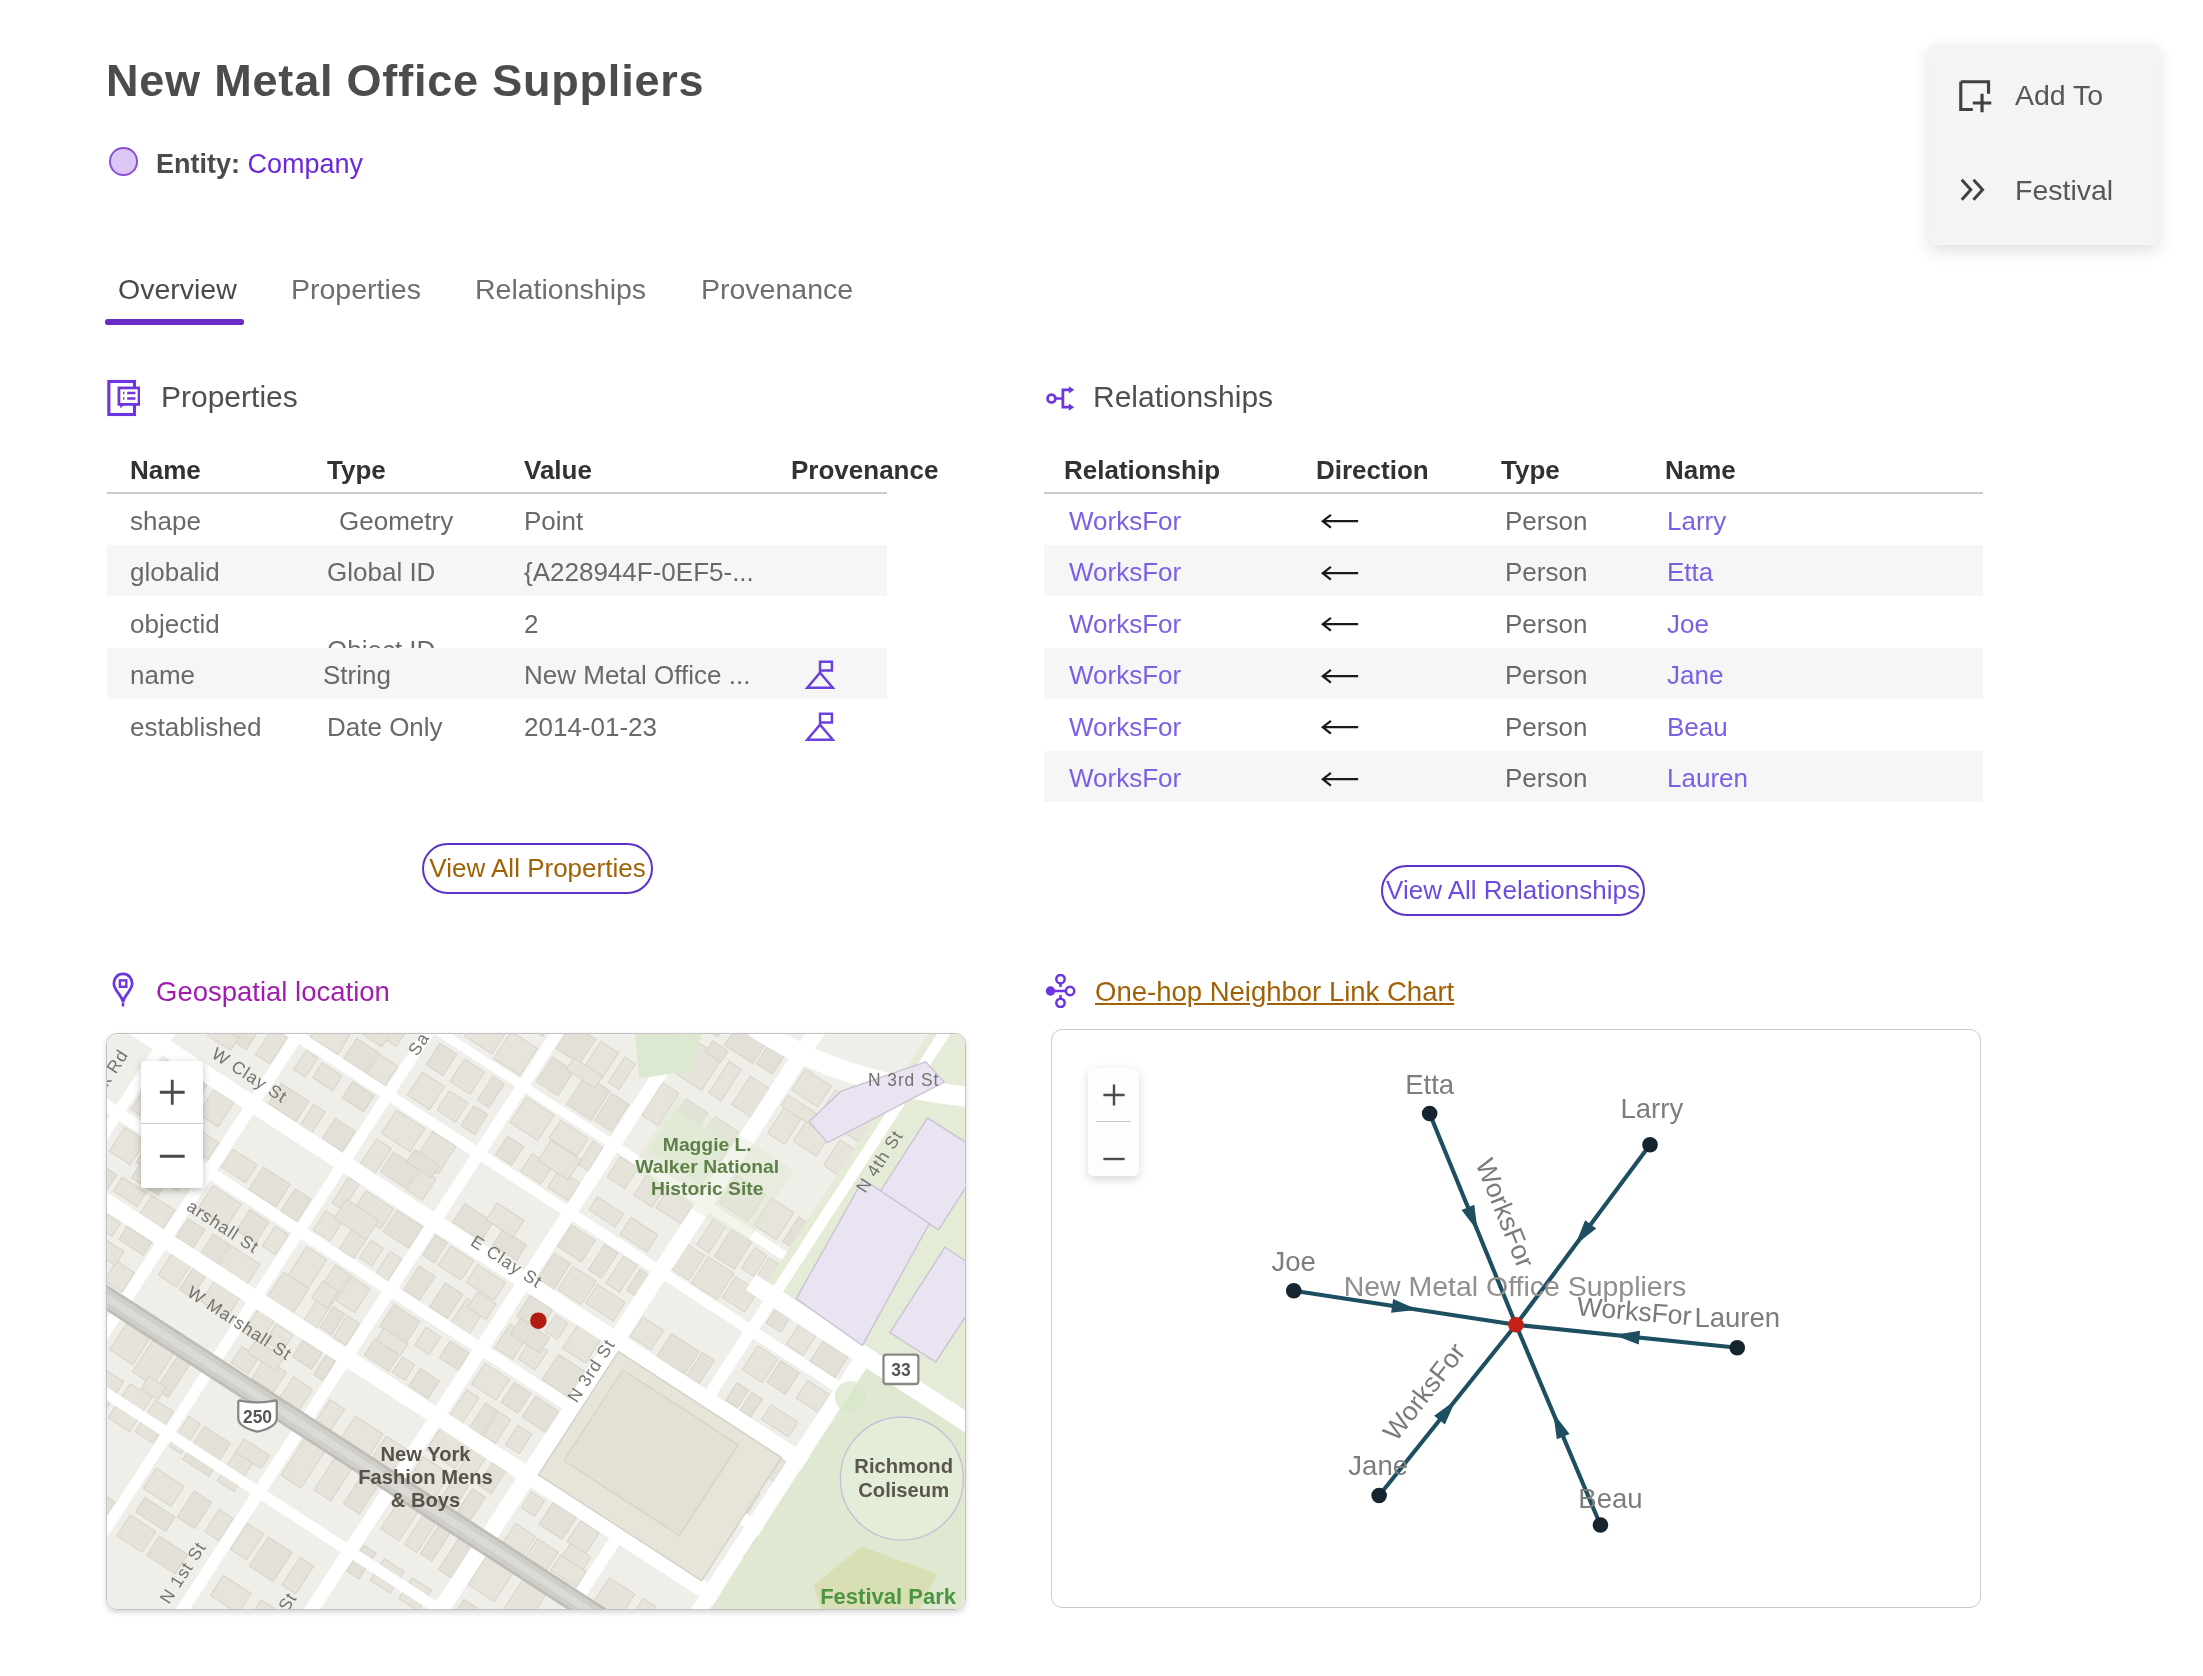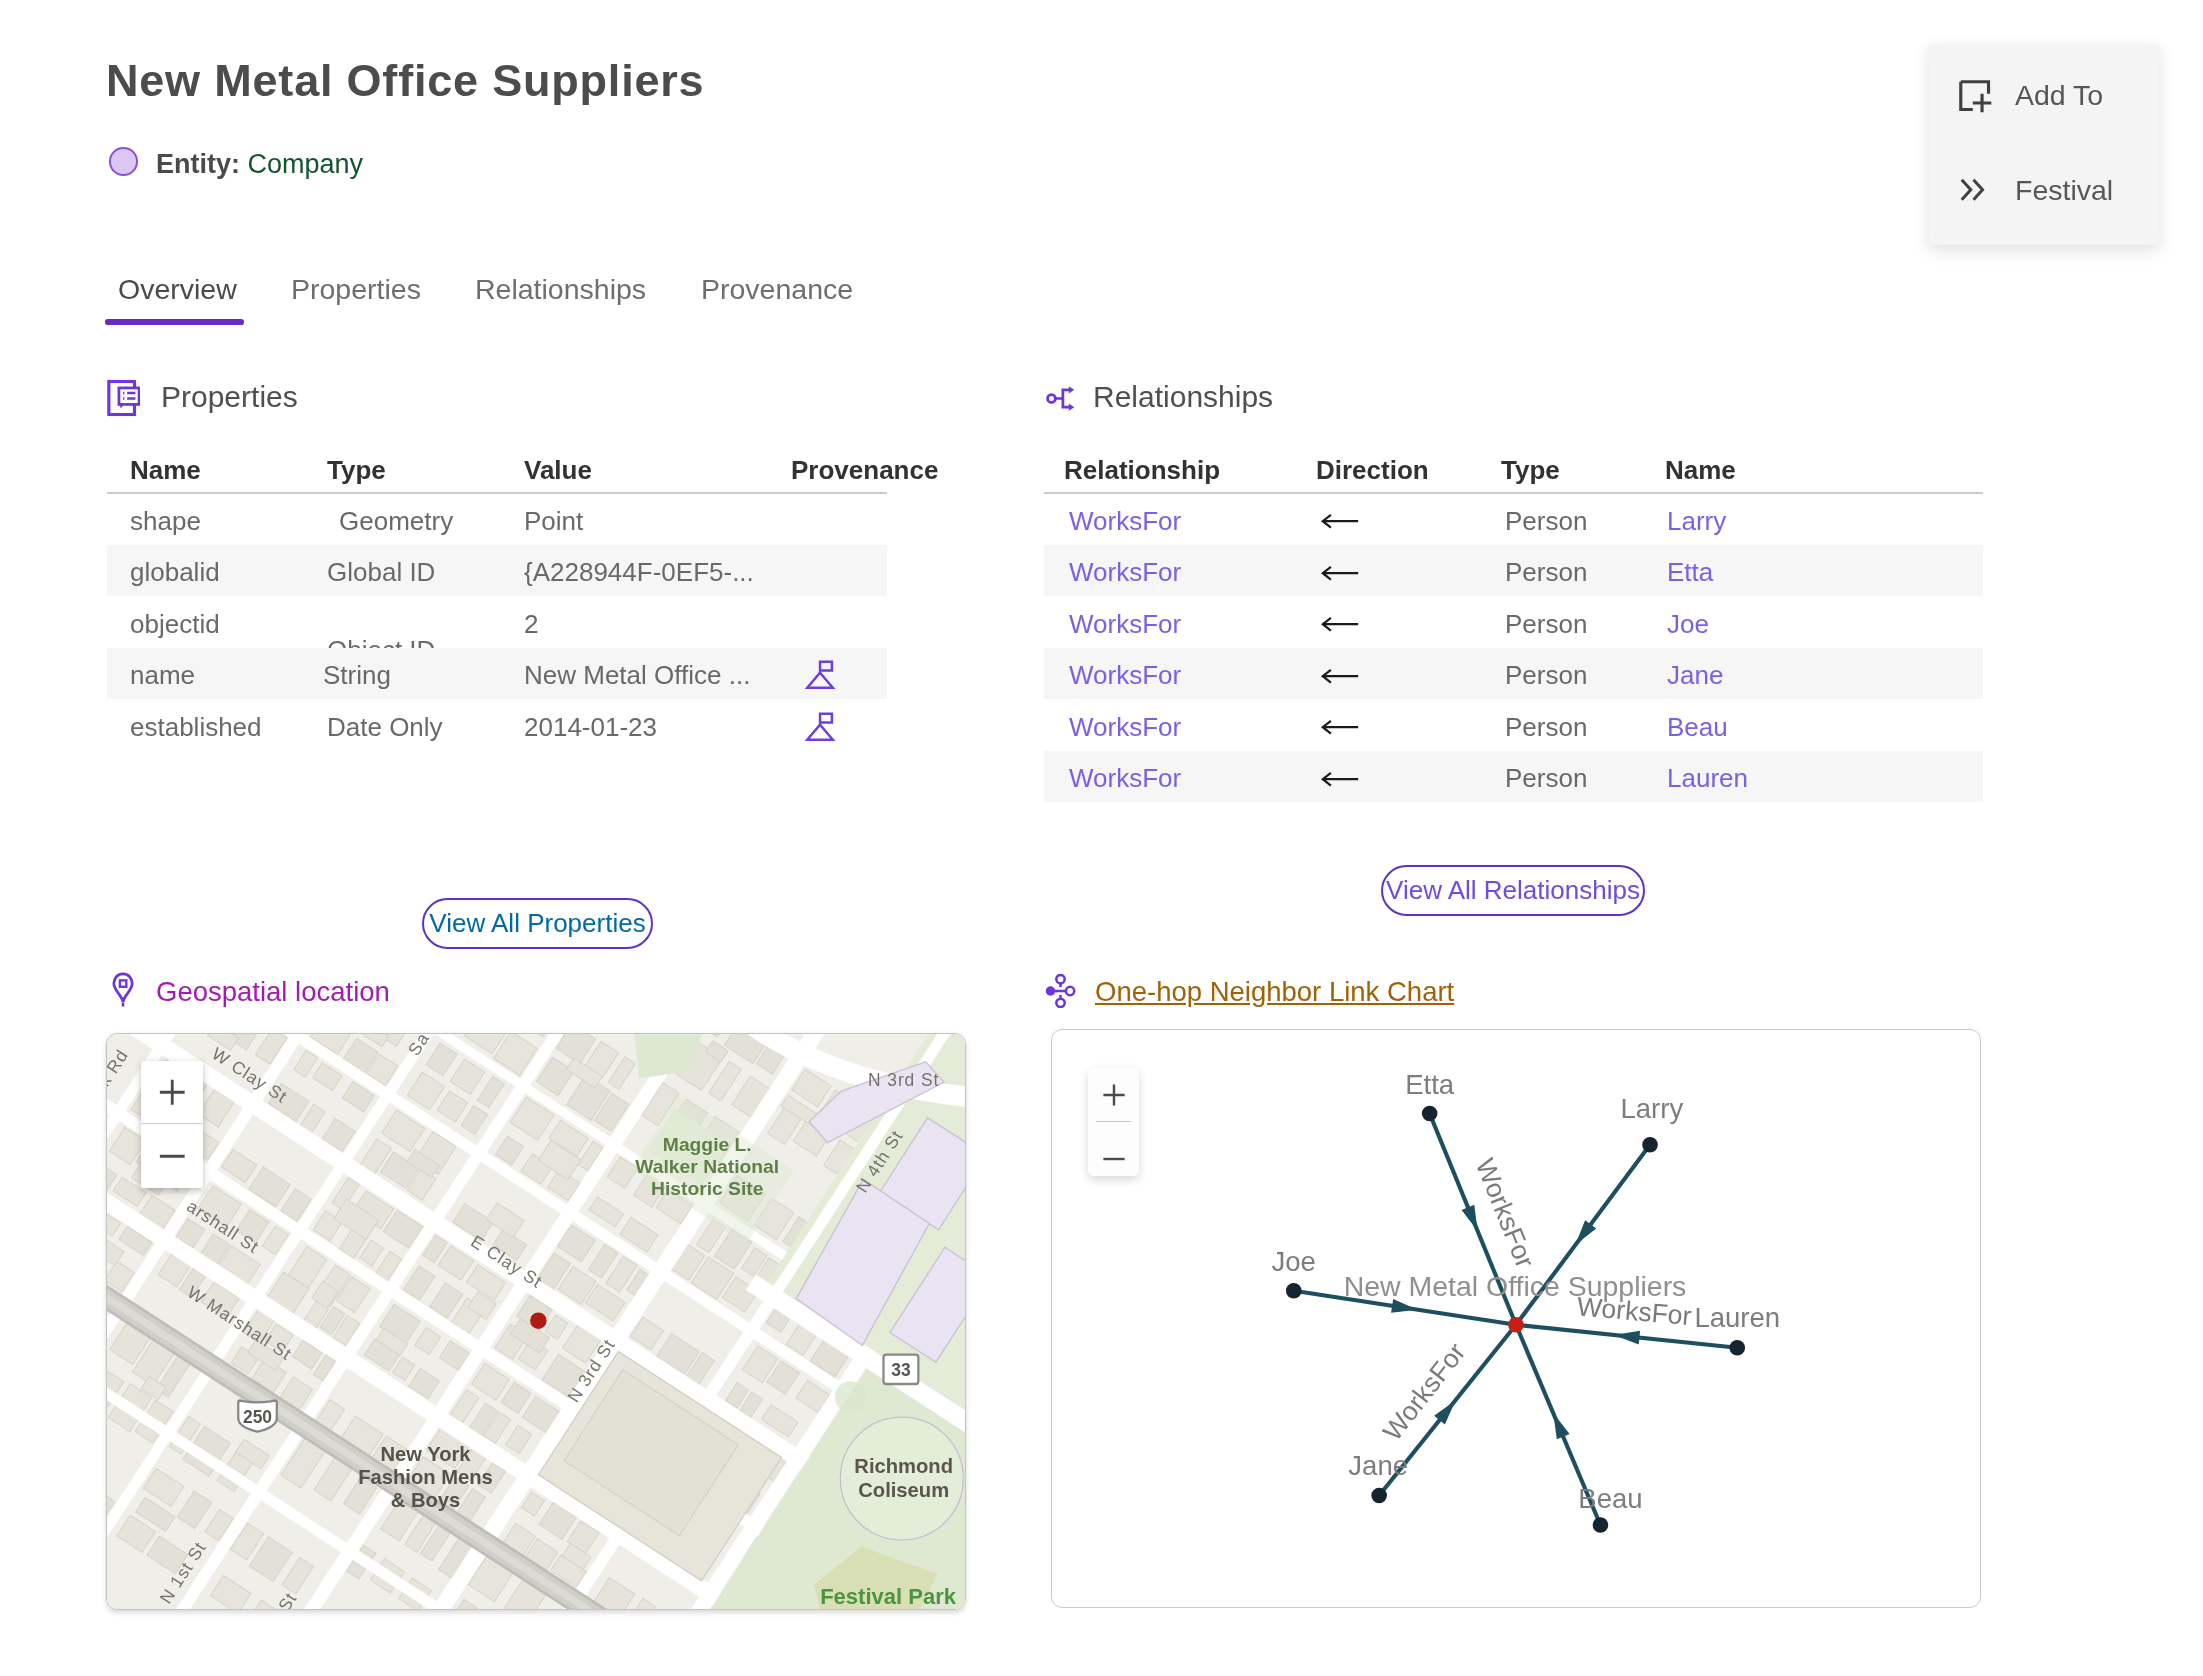--- a/index.html
+++ b/index.html
@@ -5,21 +5,21 @@
 html,body { width:2204px; height:1677px; background:#ffffff;
   font-family:"Liberation Sans", sans-serif; position:relative; overflow:hidden; }
 .abs { position:absolute; }
 .tbl-hd { font-weight:bold; font-size:26px; color:#323232; }
 .cell { font-size:26px; color:#696969; }
 .plink { font-size:26px; color:#7b60e4; }
 </style></head><body>
 
 <div class="abs" style="left:106px; top:55px; font-size:45px; font-weight:bold; color:#4c4c4c; letter-spacing:0.8px;">New Metal Office Suppliers</div>
 <div class="abs" style="left:109px; top:147px; width:28.5px; height:28.5px; border-radius:50%; background:#dbc6f4; border:2.8px solid #8b51d6;"></div>
-<div class="abs" style="left:156px; top:149px; font-size:27px; color:#4a4a4a;"><b>Entity:</b> <span style="color:#14532d;">Company</span></div>
+<div class="abs" style="left:156px; top:149px; font-size:27px; color:#4a4a4a;"><b>Entity:</b> <span style="color:#6d28d9;">Company</span></div>
 <div class="abs" style="left:1929px; top:44px; width:230px; height:201px; background:#f4f4f4; border-radius:5.5px; box-shadow:0 5.5px 16.5px rgba(0,0,0,0.12);"></div>
 <svg class="abs" style="left:1958px; top:79px;" width="37" height="37" viewBox="0 0 40 40">
 <path d="M 3 3 H 33 V 16 M 3 3 V 33 H 16" fill="none" stroke="#404040" stroke-width="3.4"></path>
 <path d="M 26 16 V 36 M 16 26 H 36" fill="none" stroke="#404040" stroke-width="3.4"></path>
 </svg>
 <div class="abs" style="left:2015px; top:79px; font-size:28.5px; color:#575757;">Add To</div>
 <svg class="abs" style="left:1959px; top:176px;" width="29" height="27.5" viewBox="0 0 32 30">
 <path d="M 3 4 L 13 15 L 3 26 M 16 4 L 26 15 L 16 26" fill="none" stroke="#404040" stroke-width="3.3"></path>
 </svg>
 <div class="abs" style="left:2015px; top:174px; font-size:28.5px; color:#575757;">Festival</div>
@@ -65,21 +65,21 @@
 <path d="M 17.5 16 V 3 H 30.5 V 12.5 H 17.5" fill="none" stroke="#6b40dd" stroke-width="2.7"></path>
 <path d="M 17.5 15 L 31.5 31.5 H 3.5 Z" fill="none" stroke="#6b40dd" stroke-width="2.7"></path>
 </svg>
 <div class="abs cell" style="left:130px; top:712px;">established</div>
 <div class="abs cell" style="left:327px; top:712px;">Date Only</div>
 <div class="abs cell" style="left:524px; top:712px;">2014-01-23</div>
 <svg class="abs" style="left:804px; top:711px;" width="33" height="32" viewBox="0 0 36 35">
 <path d="M 17.5 16 V 3 H 30.5 V 12.5 H 17.5" fill="none" stroke="#6b40dd" stroke-width="2.7"></path>
 <path d="M 17.5 15 L 31.5 31.5 H 3.5 Z" fill="none" stroke="#6b40dd" stroke-width="2.7"></path>
 </svg>
-<div class="abs" style="left:422px; top:898px; width:231px; height:51px; border:2.8px solid #5c33c9; border-radius:26px; font-size:26px; color:#0369a1; text-align:center; line-height:46px;">View All Properties</div>
+<div class="abs" style="left:422px; top:843px; width:231px; height:51px; border:2.8px solid #5c33c9; border-radius:26px; font-size:26px; color:#a16207; text-align:center; line-height:46px;">View All Properties</div>
 <div class="abs tbl-hd" style="left:1064px; top:455px;">Relationship</div>
 <div class="abs tbl-hd" style="left:1316px; top:455px;">Direction</div>
 <div class="abs tbl-hd" style="left:1501px; top:455px;">Type</div>
 <div class="abs tbl-hd" style="left:1665px; top:455px;">Name</div>
 <div class="abs" style="left:1044px; top:492px; width:939px; height:1.8px; background:#cbcbcb;"></div>
 <div class="abs plink" style="left:1069px; top:506px;">WorksFor</div>
 <svg class="abs" style="left:1320px; top:512px;" width="40" height="18.4" viewBox="0 0 44 20">
 <path d="M 42 10 H 3 M 12 3 L 3 10 L 12 17" fill="none" stroke="#1a1a1a" stroke-width="2.4"></path>
 </svg>
 <div class="abs cell" style="left:1505px; top:506px;">Person</div>

